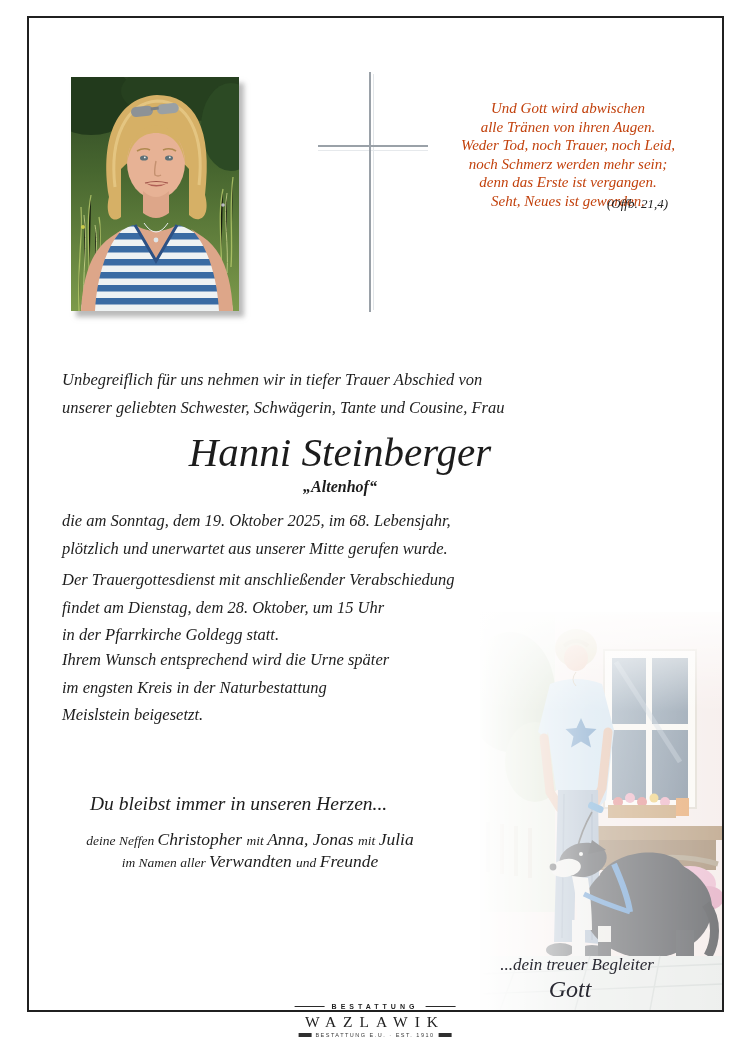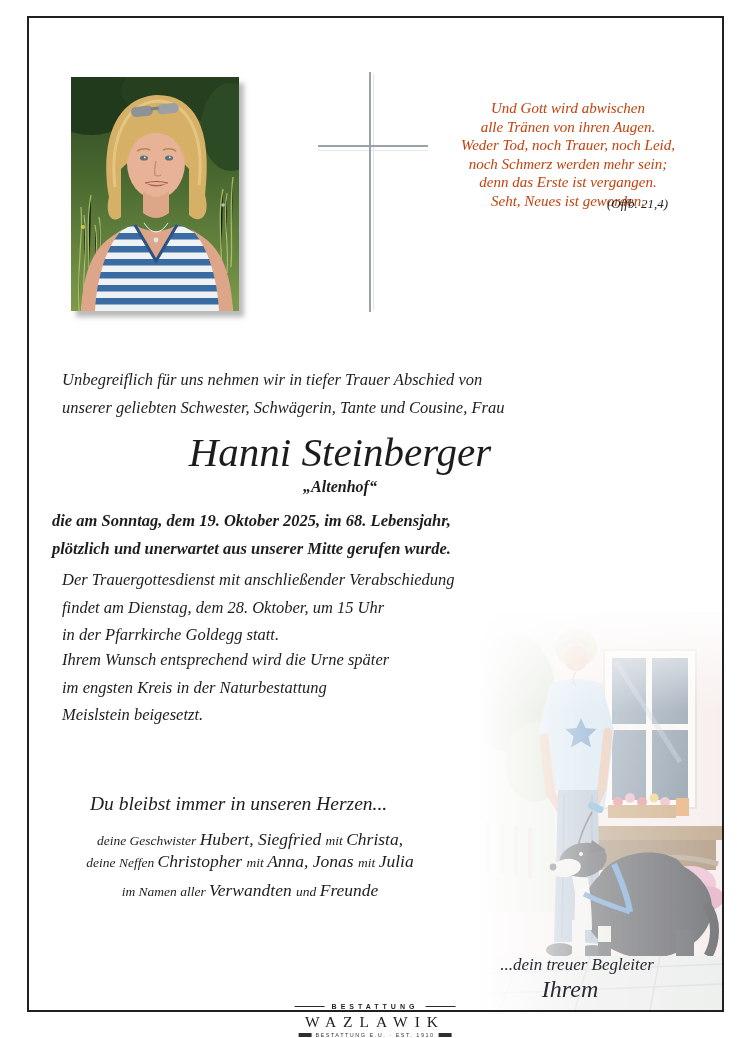--- a/index.html
+++ b/index.html
@@ -37,21 +37,21 @@
   .scripture-ref{
     left:452px;top:196px;width:216px;z-index:2;
     font-style:italic;font-size:13px;text-align:right;color:#222;
   }
   
   .bodytext{
     font-style:italic;font-size:16.5px;line-height:27.5px;
     white-space:pre-line;color:#1d1d1d;z-index:2;
   }
   .announcement{left:62px;top:366px;width:600px;}
-  .p1{left:52px;top:507px;width:600px;font-weight:bold;}
+  .p1{left:62px;top:507px;width:600px;}
   .p2{left:62px;top:566px;width:600px;}
   .p3{left:62px;top:646px;width:600px;}
   .name{
     left:0;top:430px;width:680px;text-align:center;z-index:2;
     font-style:italic;font-size:41px;line-height:44px;color:#1c1c1c;
   }
   .house{
     left:0;top:478px;width:680px;text-align:center;z-index:2;
     font-style:italic;font-weight:bold;font-size:16px;color:#1c1c1c;
   }
@@ -204,21 +204,20 @@
 plötzlich und unerwartet aus unserer Mitte gerufen wurde.</div>
 <div class="abs bodytext p2">Der Trauergottesdienst mit anschließender Verabschiedung
 findet am Dienstag, dem 28. Oktober, um 15 Uhr
 in der Pfarrkirche Goldegg statt.</div>
 <div class="abs bodytext p3">Ihrem Wunsch entsprechend wird die Urne später
 im engsten Kreis in der Naturbestattung
 Meislstein beigesetzt.</div>
 
 <div class="abs farewell-heading">Du bleibst immer in unseren Herzen...</div>
 <div class="abs family">
-    <div class="fam-line"><span class="seg-sm">deine Geschwister </span><span class="seg-lg">Hubert, Siegfried </span><span class="seg-sm">mit </span><span class="seg-lg">Christa,</span></div>
     <div class="fam-line"><span class="seg-sm">deine Neffen </span><span class="seg-lg">Christopher </span><span class="seg-sm">mit </span><span class="seg-lg">Anna, Jonas </span><span class="seg-sm">mit </span><span class="seg-lg">Julia</span></div>
     <div class="fam-line"><span class="seg-sm">im Namen aller </span><span class="seg-lg">Verwandten </span><span class="seg-sm">und </span><span class="seg-lg">Freunde</span></div>
   </div>
 
 <div class="abs companion-photo">
   <svg viewBox="0 0 242 398">
     <defs>
       <linearGradient id="fadeL" x1="0" y1="0" x2="1" y2="0">
         <stop offset="0" stop-color="#ffffff" stop-opacity="0.97"></stop>
         <stop offset="0.45" stop-color="#ffffff" stop-opacity="0.35"></stop>
@@ -321,21 +320,21 @@
         <path d="M180,344 L170,398"></path>
     </g>
 
     <rect width="242" height="398" fill="url(#fadeL)"></rect>
     <rect width="242" height="398" fill="url(#fadeT)"></rect>
     <rect width="242" height="398" fill="#ffffff" opacity="0.38"></rect>
   </svg>
 </div>
 
 <div class="abs caption">...dein treuer Begleiter</div>
-<div class="abs aroll">Ihrem</div>
+<div class="abs aroll">Gott</div>
 
 <div class="abs footer">
   <div class="kicker">
     <span class="dash"></span>
     <span>BESTATTUNG</span>
     <span class="dash"></span>
   </div>
   <div class="brand">WAZLAWIK</div>
   <div class="subline">
     <span class="block"></span>

